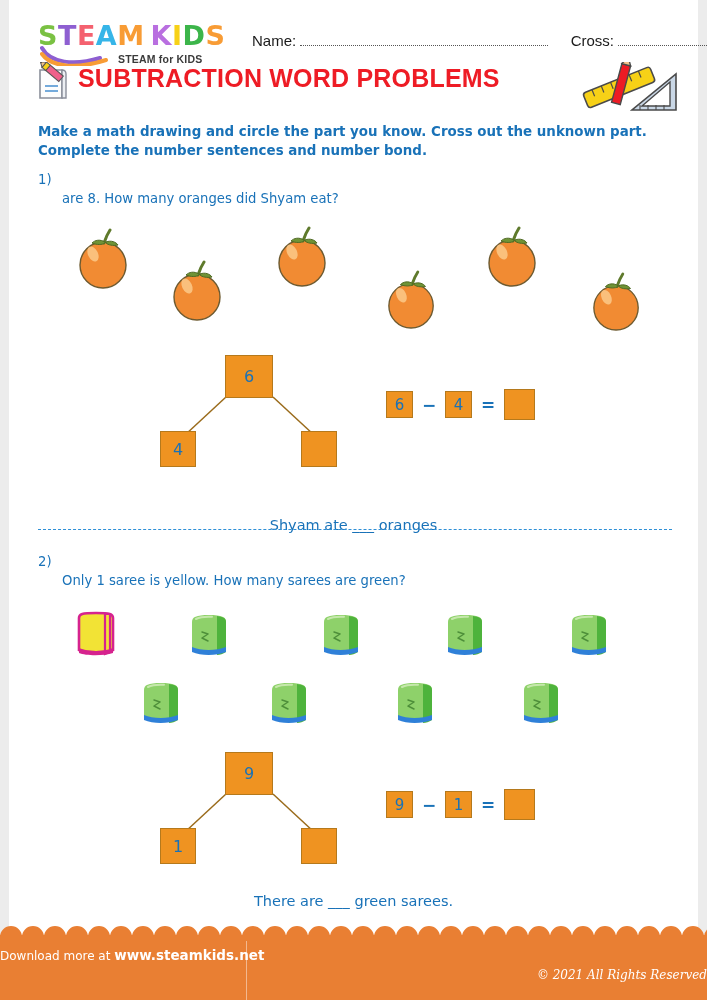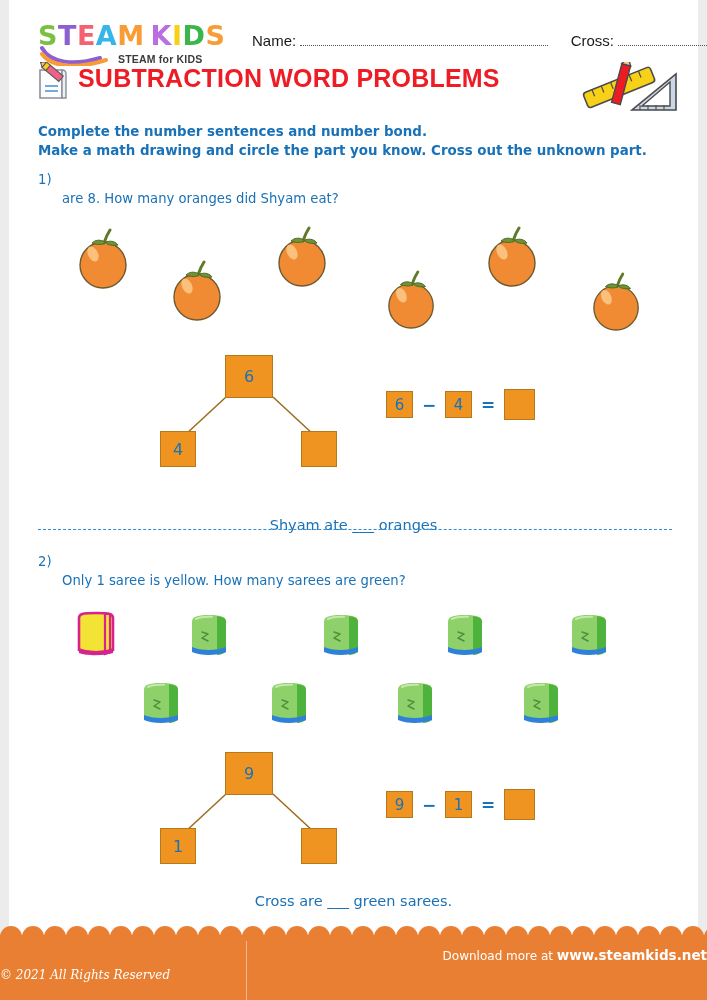--- a/index.html
+++ b/index.html
@@ -261,31 +261,31 @@
     left: 0;
     top: -9px;
     width: 707px;
     height: 20px;
     display: block;
   }
   .foot-line1 {
     position: absolute;
     width: 707px;
     top: 12px;
-    text-align: right;
+    text-align: left;
     color: #ffffff;
     font-family: "DejaVu Sans", sans-serif;
     font-size: 12px;
   }
   .foot-line1 b { font-size: 13.5px; }
   .foot-line2 {
     position: absolute;
     width: 707px;
     top: 33px;
-    text-align: left;
+    text-align: right;
     color: #ffffff;
     font-family: "DejaVu Serif", serif;
     font-style: italic;
     font-size: 12px;
   }
   .foot-divider {
     position: absolute;
     left: 246px;
     top: 6px;
     width: 1px;
@@ -356,22 +356,22 @@
       <path d="M2,40 L46,40 L46,4 Z" fill="#c9d7e6" stroke="#4a4a4a" stroke-width="1.6"></path>
       <path d="M12,36 L40,36 L40,12 Z" fill="#ffffff" stroke="#4a4a4a" stroke-width="1.4"></path>
       <line x1="10" y1="40" x2="10" y2="35" stroke="#4a4a4a" stroke-width="1.1"></line>
       <line x1="18" y1="40" x2="18" y2="35" stroke="#4a4a4a" stroke-width="1.1"></line>
       <line x1="26" y1="40" x2="26" y2="35" stroke="#4a4a4a" stroke-width="1.1"></line>
       <line x1="34" y1="40" x2="34" y2="35" stroke="#4a4a4a" stroke-width="1.1"></line>
     </g>
   </svg>
 
   <div class="instruct">
+    <div>Make a math drawing and circle the part you know. Cross out the unknown part.</div>
     <div>Complete the number sentences and number bond.</div>
-    <div>Make a math drawing and circle the part you know. Cross out the unknown part.</div>
   </div>
 
   <div class="qtext" id="q1-text">
     <span class="qnum">1)</span>
     <span class="qbody">
       <br>
       <span>are 8. How many oranges did Shyam eat?</span>
     </span>
   </div>
 
@@ -527,21 +527,21 @@
   </div>
 
   <div class="equation" id="eq2">
     <div class="eqbox">9</div>
     <div class="eqop">−</div>
     <div class="eqbox">1</div>
     <div class="eqop">=</div>
     <div class="eqbox wide"></div>
   </div>
 
-  <div class="answer" id="ans2">Cross are ___ green sarees.</div>
+  <div class="answer" id="ans2">There are ___ green sarees.</div>
 
   <div class="footer">
     <svg class="scallop" viewBox="0 0 707 20" preserveAspectRatio="none">
       <g id="scallop-g">
           <path d="M0,20 L0,11 A11,11 0 0 1 22,11 L22,11 A11,11 0 0 1 44,11 L44,11 A11,11 0 0 1 66,11 L66,11 A11,11 0 0 1 88,11 L88,11 A11,11 0 0 1 110,11 L110,11 A11,11 0 0 1 132,11 L132,11 A11,11 0 0 1 154,11 L154,11 A11,11 0 0 1 176,11 L176,11 A11,11 0 0 1 198,11 L198,11 A11,11 0 0 1 220,11 L220,11 A11,11 0 0 1 242,11 L242,11 A11,11 0 0 1 264,11 L264,11 A11,11 0 0 1 286,11 L286,11 A11,11 0 0 1 308,11 L308,11 A11,11 0 0 1 330,11 L330,11 A11,11 0 0 1 352,11 L352,11 A11,11 0 0 1 374,11 L374,11 A11,11 0 0 1 396,11 L396,11 A11,11 0 0 1 418,11 L418,11 A11,11 0 0 1 440,11 L440,11 A11,11 0 0 1 462,11 L462,11 A11,11 0 0 1 484,11 L484,11 A11,11 0 0 1 506,11 L506,11 A11,11 0 0 1 528,11 L528,11 A11,11 0 0 1 550,11 L550,11 A11,11 0 0 1 572,11 L572,11 A11,11 0 0 1 594,11 L594,11 A11,11 0 0 1 616,11 L616,11 A11,11 0 0 1 638,11 L638,11 A11,11 0 0 1 660,11 L660,11 A11,11 0 0 1 682,11 L682,11 A11,11 0 0 1 704,11 L704,11 A11,11 0 0 1 726,11 L726,11 A11,11 0 0 1 748,11 L707,20 Z" fill="#e97f33"></path>
         </g>
     </svg>
     <div class="foot-divider"></div>
     <div class="foot-line1">
       <span>Download more at</span>

